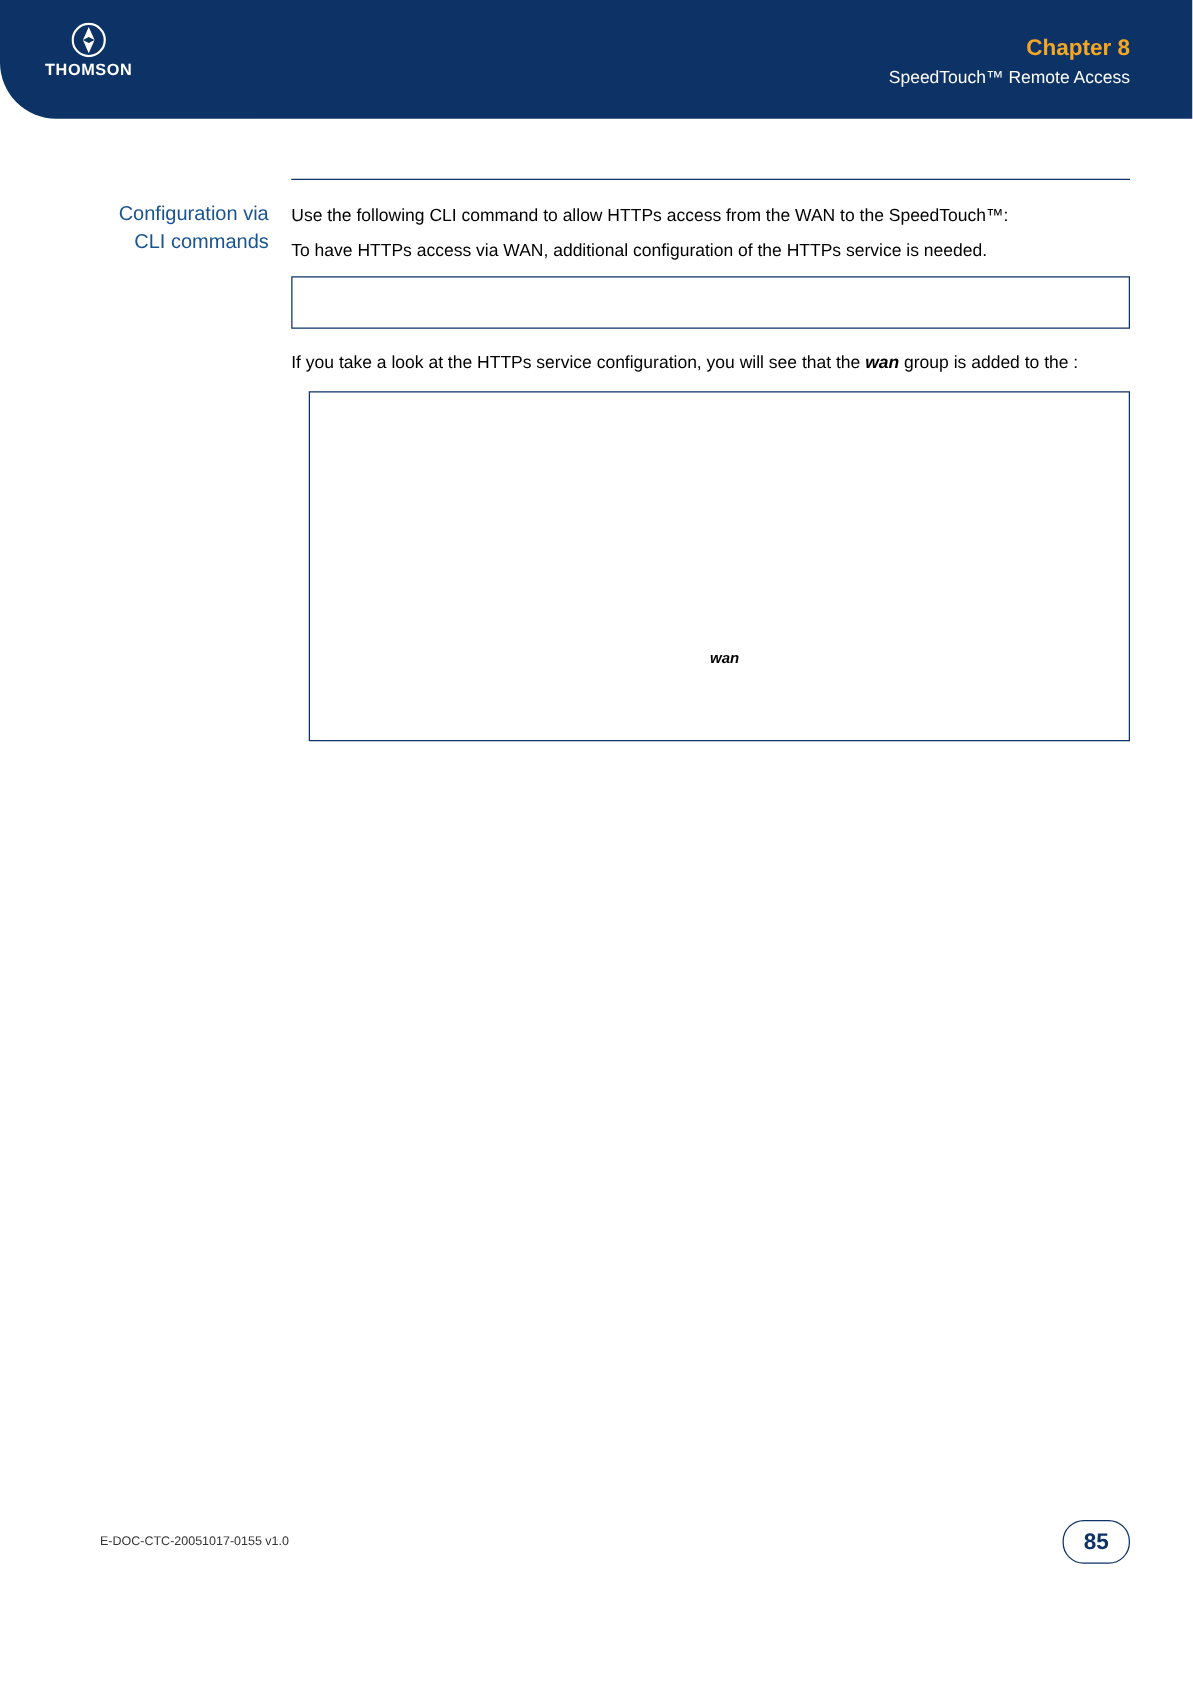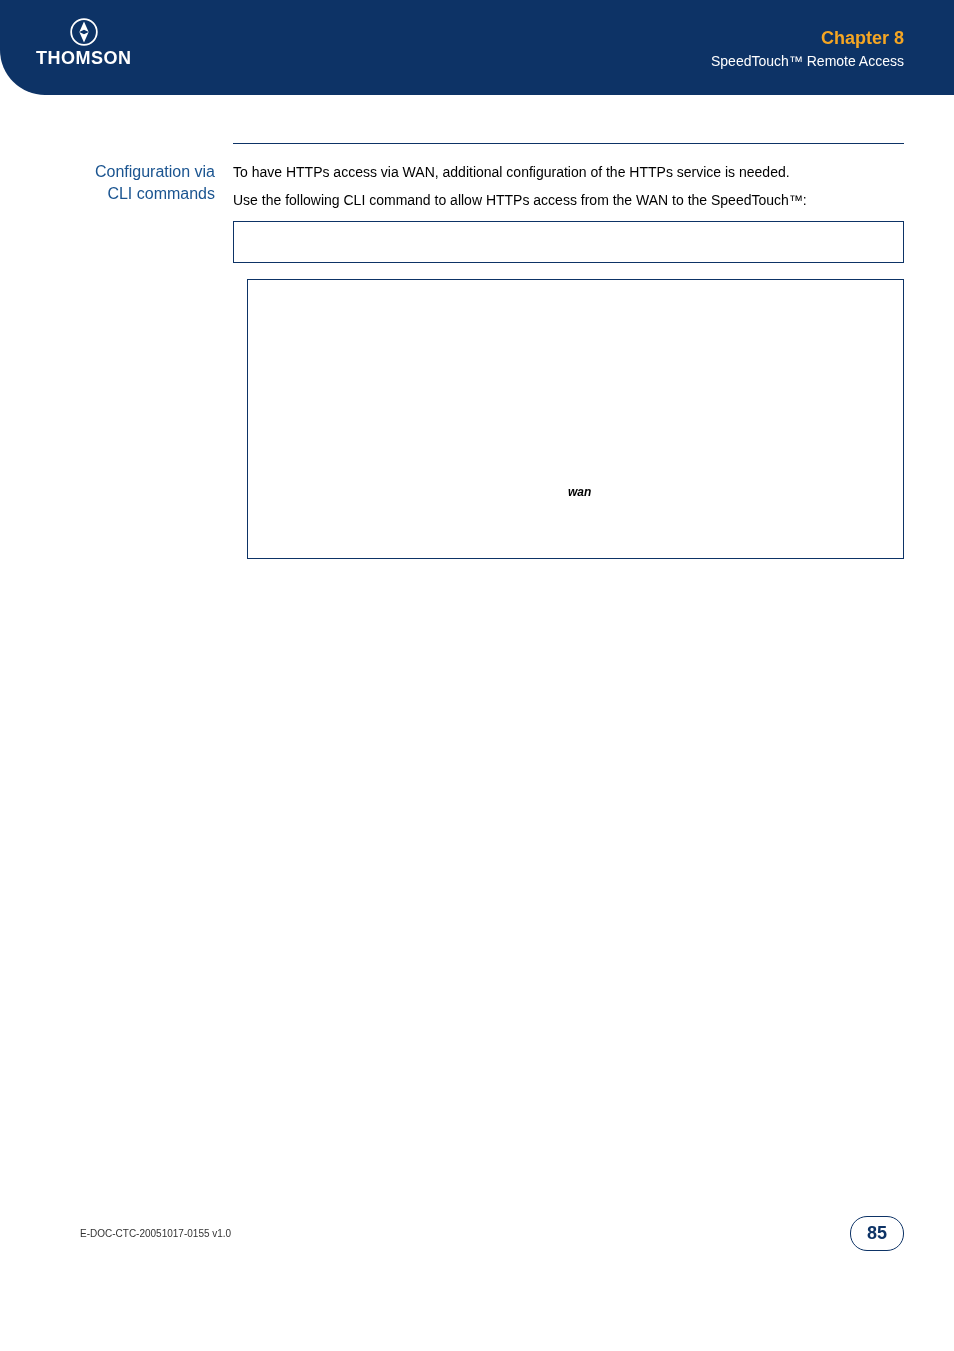--- a/index.html
+++ b/index.html
@@ -27,21 +27,21 @@
     .logo-icon {
       width: 28px;
       height: 28px;
       margin: 0 auto 2px;
       display: flex;
       align-items: center;
       justify-content: center;
     }
     .logo-icon svg { width: 28px; height: 28px; }
     .logo-text {
-      font-size: 18px;
+      font-size: 13px;
       font-weight: bold;
       letter-spacing: 0.5px;
     }
     .header-right {
       position: absolute;
       right: 50px;
       top: 28px;
       text-align: right;
     }
     .chapter-title {
@@ -165,23 +165,26 @@
 </div>
 
 <div class="content">
   <div class="left-col">
     <div class="section-heading">
       <span>Configuration via</span><br>
       <span>CLI commands</span>
     </div>
   </div>
   <div class="right-col">
+    <p class="body-text">Use the following CLI command to allow HTTPs access from the WAN to the SpeedTouch™:</p>
     <p class="body-text">To have HTTPs access via WAN, additional configuration of the HTTPs service is needed.</p>
-    <p class="body-text">Use the following CLI command to allow HTTPs access from the WAN to the SpeedTouch™:</p>
     <div class="codebox"></div>
+    <p class="body-text">
+      <span>If you take a look at the HTTPs service configuration, you will see that the </span><span class="inline-bold-italic">wan</span><span> group is added to the </span><span>:</span>
+    </p>
     <div class="codebox-large">
       <span class="wan-pos">wan</span>
     </div>
   </div>
 </div>
 
 <div class="footer">
   <div class="doc-id">E-DOC-CTC-20051017-0155 v1.0</div>
   <div class="page-num-box">85</div>
 </div>

